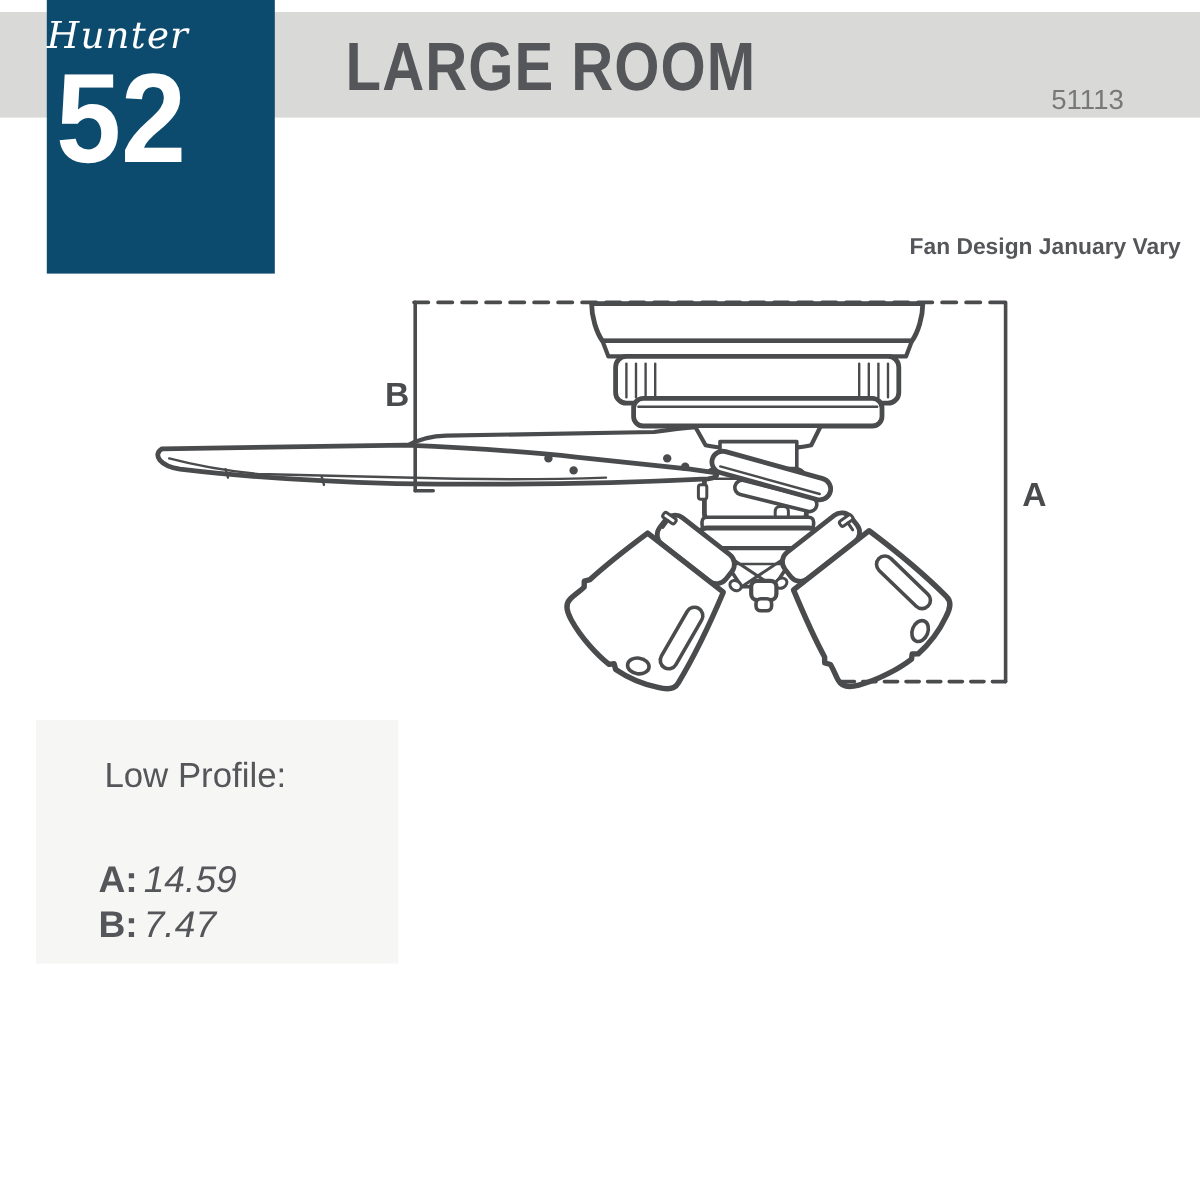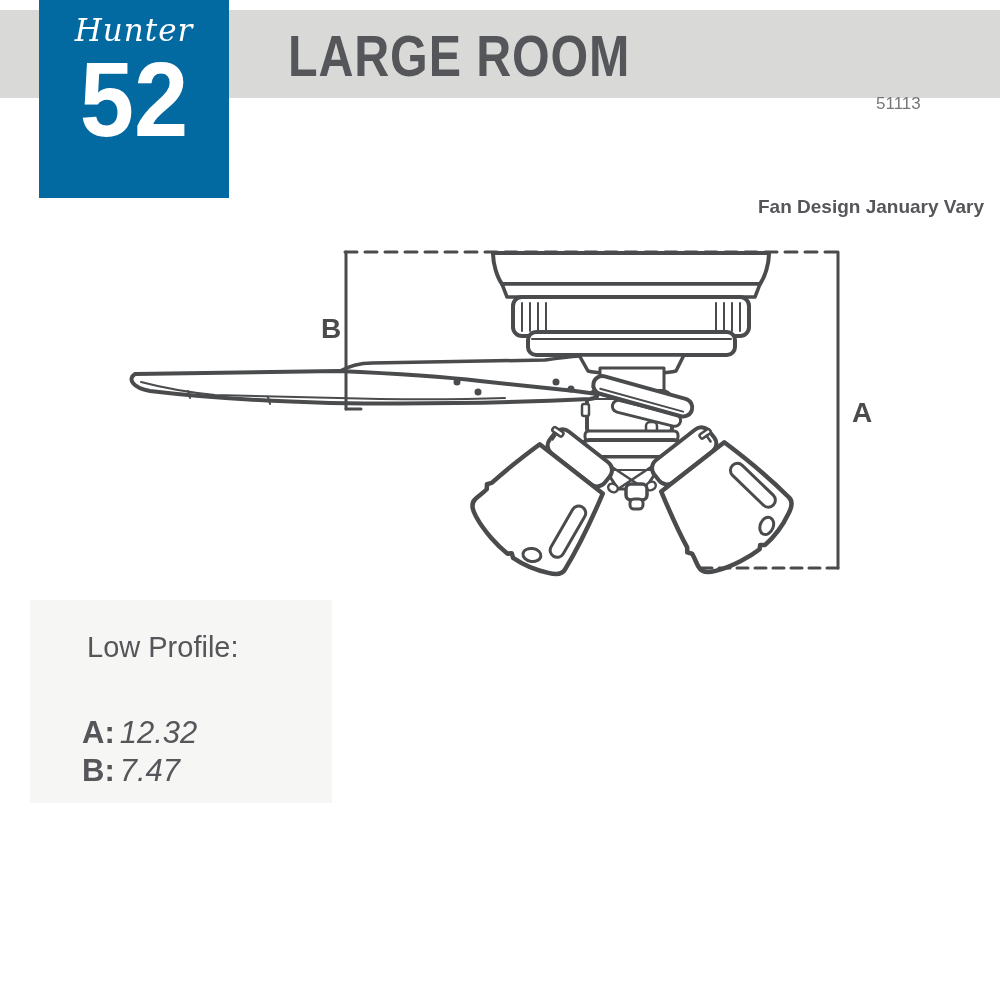--- a/index.html
+++ b/index.html
@@ -5,41 +5,41 @@
   html,body { margin:0; padding:0; background:#fff; }
   .page {
     position:relative; width:1000px; height:1000px; background:#ffffff;
     overflow:hidden; font-family:"Liberation Sans", sans-serif;
   }
   .top-band {
     position:absolute; left:0; top:10px; width:1000px; height:88px;
     background:#d9dad8;
   }
   .badge {
-    position:absolute; left:39px; top:0; width:190px; height:198px;
-    background:#0369a1; color:#ffffff; text-align:center;
+    position:absolute; left:39px; top:0; width:190px; height:228px;
+    background:#0c4a6e; color:#ffffff; text-align:left;
   }
   .badge .brand {
     font-family:"DejaVu Serif", serif; font-style:italic;
     font-size:31px; margin-top:12px; letter-spacing:1px;
   }
   .badge .num {
     font-size:106px; font-weight:bold; line-height:0.80; margin-top:9px;
     transform:scaleX(0.92); transform-origin:center;
   }
   .badge .unit {
     font-size:28px; font-weight:bold; letter-spacing:2px; margin-top:1px;
   }
   .title {
     position:absolute; left:288px; top:23px; font-size:57px; font-weight:bold;
     color:#55565a; letter-spacing:1px; white-space:nowrap;
     transform:scaleX(0.85); transform-origin:left top;
   }
   .model {
-    position:absolute; left:876px; top:70px; font-size:17px; color:#77787a;margin-top:24px;
+    position:absolute; left:876px; top:70px; font-size:23px; color:#77787a;
   }
   .note {
     position:absolute; left:758px; top:196px; font-size:19px;
     font-weight:bold; color:#55565a;
   }
   svg.diagram { position:absolute; left:0; top:0; }
   .dim-label-svg {
     font-family:"Liberation Sans", sans-serif; font-weight:bold;
     font-size:28px; fill:#4a4b4d;
   }
@@ -187,21 +187,21 @@
       <line x1="838" y1="568" x2="700" y2="568" stroke-dasharray="11 7"></line>
     </g>
     <text class="dim-label-svg" x="331" y="338" text-anchor="middle" stroke="none">B</text>
     <text class="dim-label-svg" x="862" y="422" text-anchor="middle" stroke="none">A</text>
   </svg>
 
   <div class="panel">
     <div class="panel-title">Low Profile:</div>
     <div class="dim-rows">
       <div class="dim-row">
-        <span class="lbl">A:</span><span class="val">12.32</span>
+        <span class="lbl">A:</span><span class="val">14.59</span>
       </div>
       <div class="dim-row">
         <span class="lbl">B:</span><span class="val">7.47</span>
       </div>
     </div>
   </div>
 
 
 </div>
 

